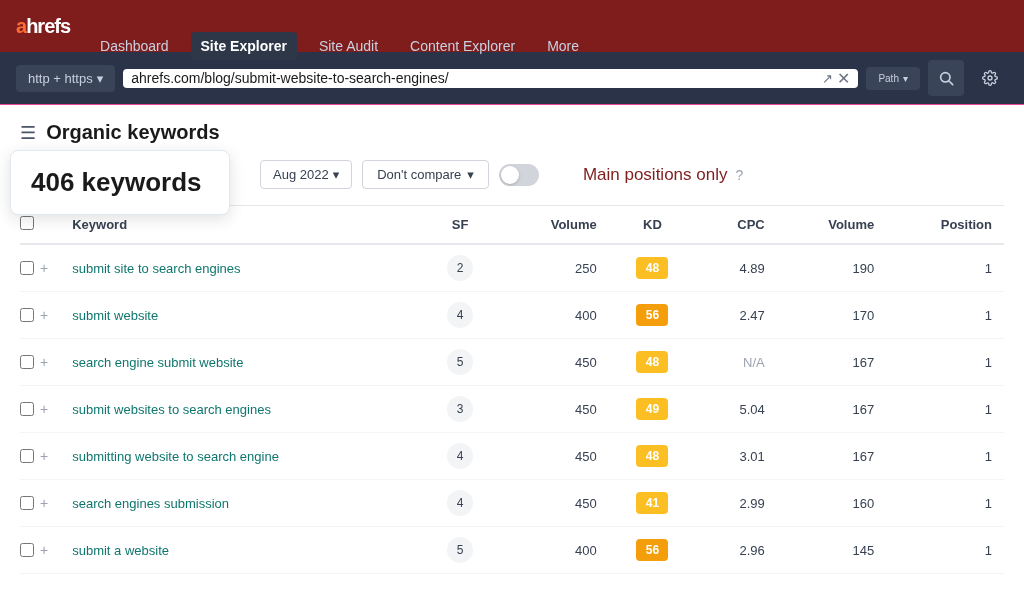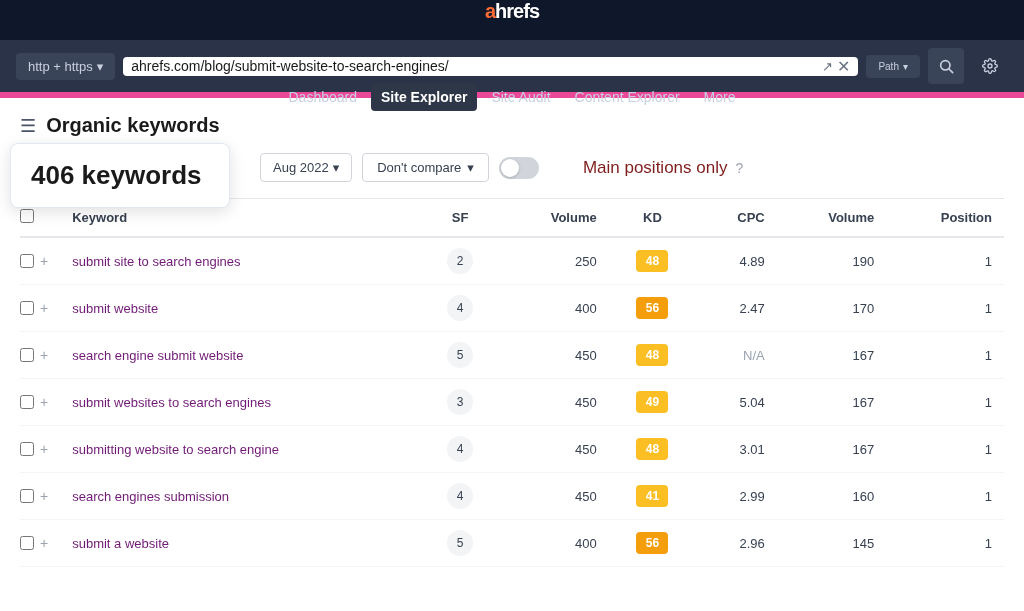--- a/index.html
+++ b/index.html
@@ -1,38 +1,37 @@
 <!DOCTYPE html>
 <html><head>
   <meta charset="utf-8">
   <style>
     * { box-sizing: border-box; margin: 0; padding: 0; }
     body { font-family: -apple-system, BlinkMacSystemFont, 'Segoe UI', sans-serif; background: #fff; font-size: 14px; color: #1a1a1a; width: 1024px; }
 
     
     .top-nav {
-      background: #0f172a;
+      background: #7f1d1d;
       display: flex;
       align-items: center;
       padding: 0 16px;
-      height: 40px;
+      height: 52px;
       gap: 20px;
-      flex-direction: column;
     }
     .logo {
       color: #ff6b35;
       font-weight: 900;
       font-size: 20px;
       letter-spacing: -1px;
     }
     .logo span { color: #fff; }
     .nav-links {
       display: flex;
       align-items: center;
-      gap: 4px;
+      gap: 12px;
       flex: 1;
       margin-top: 40px;
     }
     .nav-link {
       color: #c8d0e0;
       padding: 6px 10px;
       border-radius: 4px;
       cursor: pointer;
       font-size: 14px;
       white-space: nowrap;
@@ -43,21 +42,21 @@
       font-weight: 600;
     }
 
     
     .search-bar {
       background: #2a3347;
       display: flex;
       align-items: center;
       padding: 8px 16px;
       gap: 8px;
-      border-bottom: 6px solid #ec4899;
+      border-bottom: 1px solid #ec4899;
     }
     .protocol-btn {
       background: #3a4459;
       color: #c8d0e0;
       border: none;
       padding: 6px 12px;
       border-radius: 4px;
       cursor: pointer;
       font-size: 13px;
       display: flex;
@@ -266,21 +265,21 @@
     th.center { text-align: center; }
     td {
       padding: 10px 12px;
       font-size: 13px;
       color: #374151;
       border-bottom: 1px solid #f3f4f6;
     }
     td.right { text-align: right; }
     td.center { text-align: center; }
     .keyword-link {
-      color: #701a75;
+      color: #0f766e;
       text-decoration: none;
       cursor: pointer;
     }
     .sf-badge {
       display: inline-flex;
       align-items: center;
       justify-content: center;
       width: 26px;
       height: 26px;
       border-radius: 50%;

